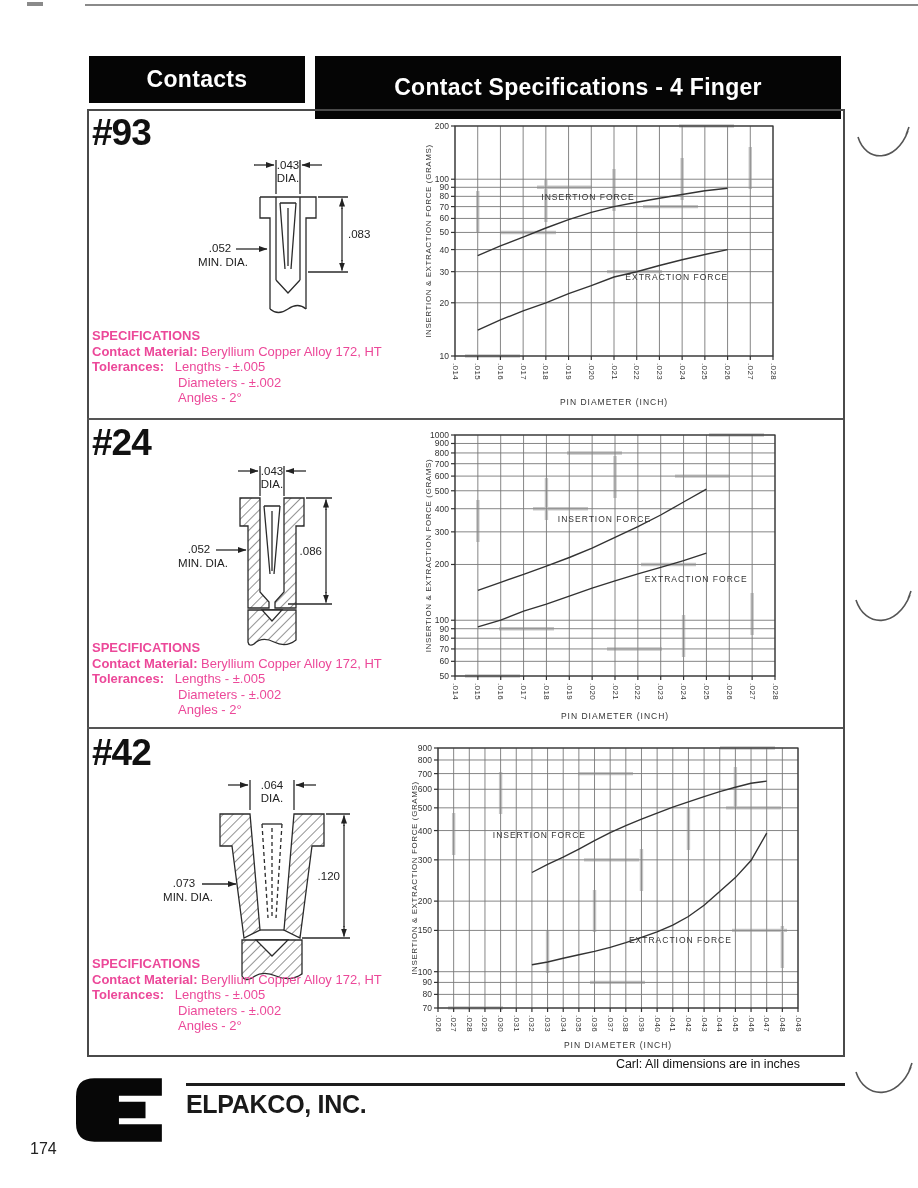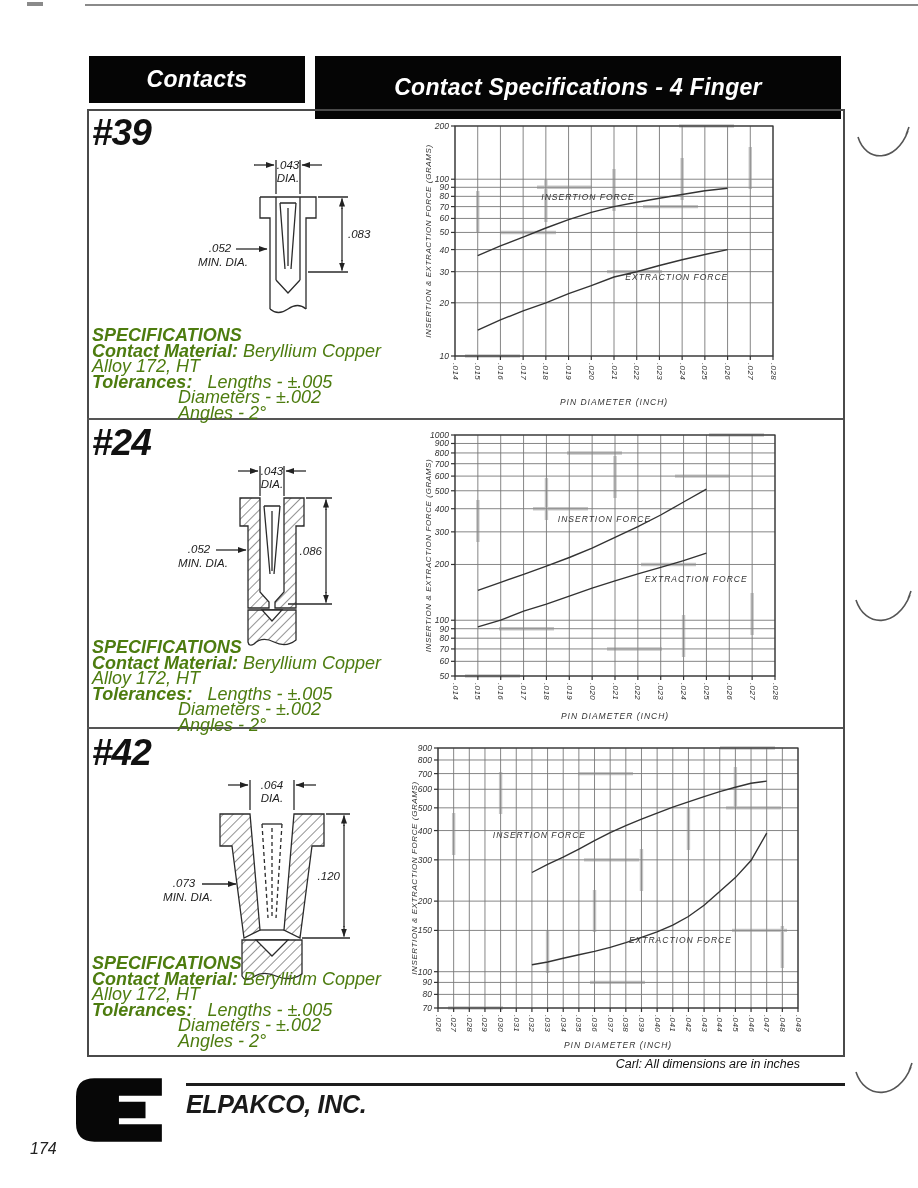--- a/index.html
+++ b/index.html
@@ -1,24 +1,24 @@
 <!DOCTYPE html>
 <html><head>
 <meta charset="utf-8">
 <style>
   html,body{margin:0;padding:0;background:#e8e8e8;}
   #page{position:relative;width:918px;height:1188px;background:#ffffff;overflow:hidden;
-        font-family:"Liberation Sans",sans-serif;color:#1a1a1a;font-style:italic;}
+        font-family:"Liberation Sans",sans-serif;color:#1a1a1a;}
   .abs{position:absolute;}
   .hbar{background:#050505;color:#fff;display:flex;align-items:center;justify-content:center;
         font-weight:bold;font-size:23px;letter-spacing:.3px;}
   #frame{left:87px;top:109px;width:754px;height:944px;border:2px solid #4a4a4a;}
   .divider{left:87px;width:756px;height:2px;background:#555;}
   .secnum{font-weight:bold;font-size:37px;letter-spacing:-1px;color:#111;}
-  .specs{font-size:18px;line-height:15.5px;color:#4d7c0f;width:330px;}
+  .specs{font-size:13px;line-height:15.5px;color:#ec4899;width:330px;}
   .specs .sh{font-weight:bold;}
   .specs b{font-weight:bold;}
   .ind{padding-left:86px;}
   .note{font-size:12.5px;color:#111;text-align:right;}
   .company{font-weight:bold;font-size:25px;letter-spacing:-.3px;}
   .address{font-size:17px;letter-spacing:-.2px;}
   .pagenum{font-size:16px;color:#222;}
   .rule{background:#1d1d1d;}
   svg text{font-family:"Liberation Sans",sans-serif;}
   .dwg text{font-size:11.5px;fill:#222;}
@@ -50,21 +50,21 @@
     <span>Contacts</span>
   </div>
   <div class="abs hbar" style="left:315px;top:56px;width:526px;height:63px;">
     <span>Contact Specifications - 4 Finger</span>
   </div>
 
   <div id="frame" class="abs"></div>
   <div class="abs divider" style="top:418px;"></div>
   <div class="abs divider" style="top:727px;"></div>
 
-  <div class="abs secnum" style="left:92px;top:112px;">#39</div>
+  <div class="abs secnum" style="left:92px;top:112px;">#93</div>
 
   <svg class="abs dwg" style="left:190px;top:152px;" width="230" height="178" viewBox="0 0 230 178">
     <path d="M70,45 H126 V66 H116 V157 M70,45 V66 H80 V157"></path>
     <path d="M80,157 Q88,164 98,157 Q108,150 116,157"></path>
     <path d="M86,45 V128 M110,45 V128 M86,128 L98,141 L110,128"></path>
     <path d="M90,51 H106 M90,51 L95,117 M106,51 L101,117 M98,56 V114"></path>
     <path d="M86,8 V42 M110,8 V42" stroke-width="1"></path>
     <line x1="64" y1="13" x2="84" y2="13" marker-end="url(#ar)"></line>
     <line x1="132" y1="13" x2="112" y2="13" marker-end="url(#ar)"></line>
     <text x="98" y="17" text-anchor="middle">.043</text>

